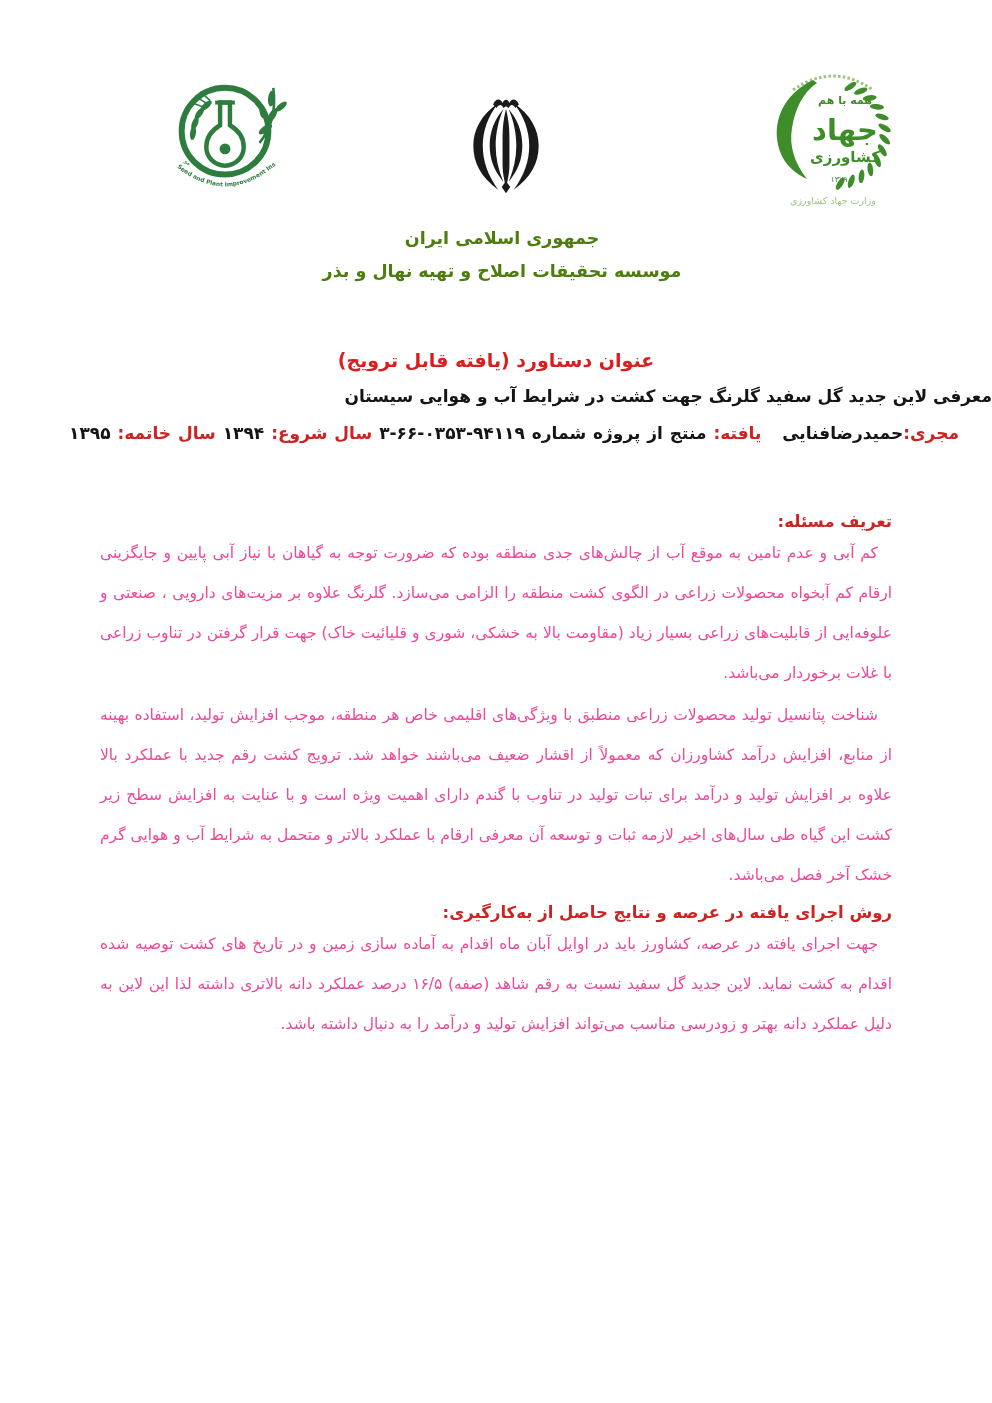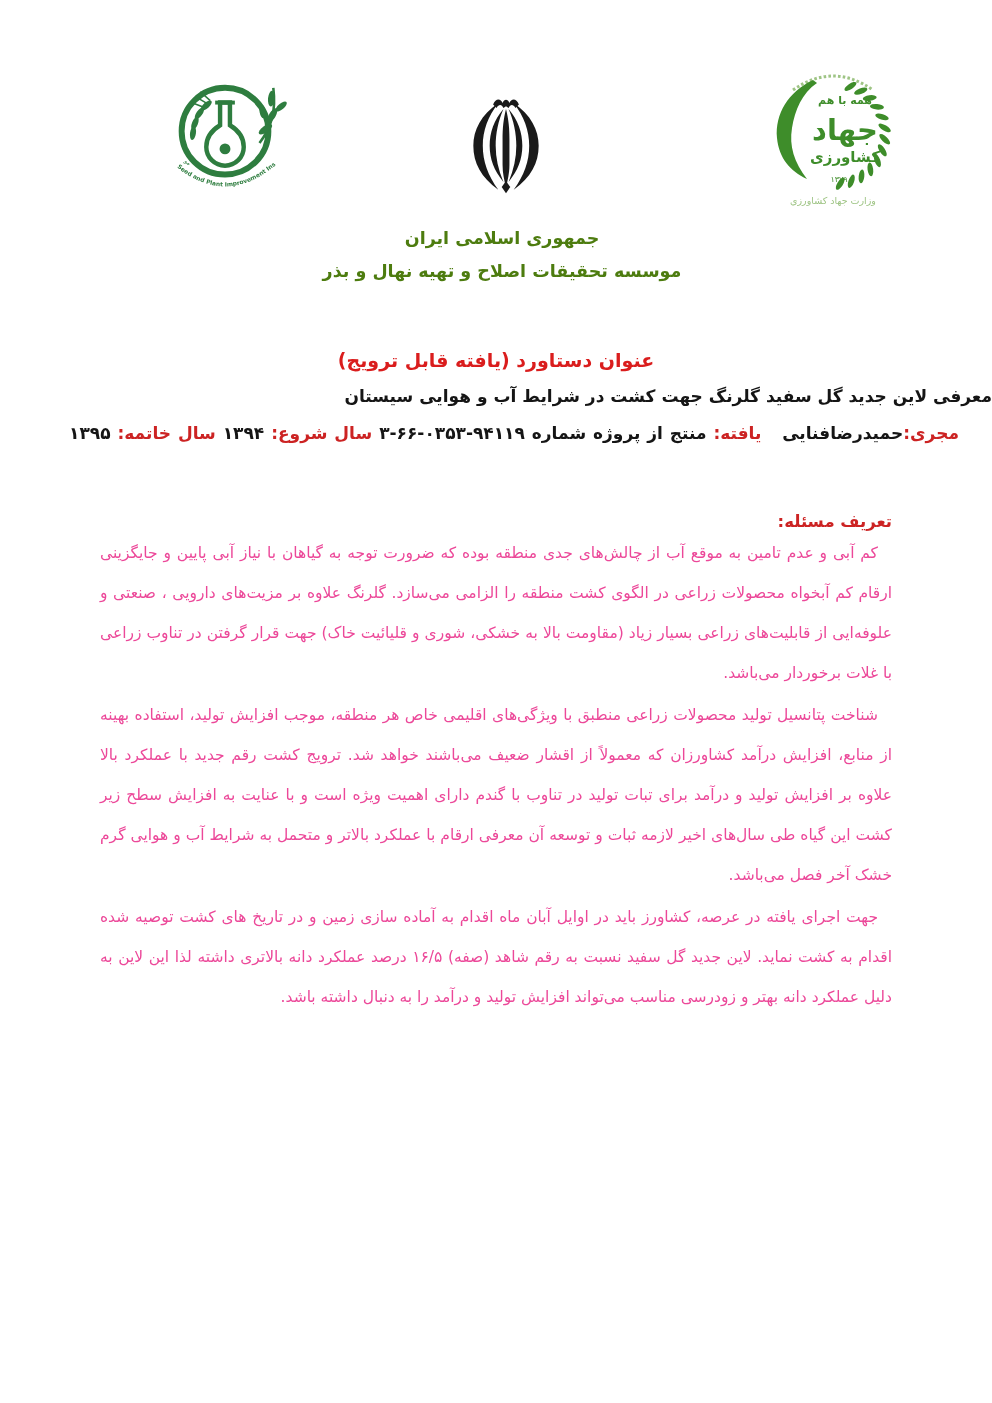--- a/index.html
+++ b/index.html
@@ -195,17 +195,18 @@
     <div>
       <div class="section-heading">تعریف مسئله:</div>
       <p class="section-body">کم آبی و عدم تامین به موقع آب از چالش‌های جدی منطقه بوده که ضرورت توجه به گیاهان با نیاز آبی پایین و جایگزینی ارقام کم آبخواه محصولات زراعی در الگوی کشت منطقه را الزامی می‌سازد. گلرنگ علاوه بر مزیت‌های دارویی ، صنعتی و علوفه‌ایی از قابلیت‌های زراعی بسیار زیاد (مقاومت بالا به خشکی، شوری و قلیائیت خاک) جهت قرار گرفتن در تناوب زراعی با غلات برخوردار می‌باشد.</p>
     </div>
 
     <div>
       <p class="section-body">شناخت پتانسیل تولید محصولات زراعی منطبق با ویژگی‌های اقلیمی خاص هر منطقه، موجب افزایش تولید، استفاده بهینه از منابع، افزایش درآمد کشاورزان که معمولاً از اقشار ضعیف می‌باشند خواهد شد. ترویج کشت رقم جدید با عملکرد بالا علاوه بر افزایش تولید و درآمد برای تبات تولید در تناوب با گندم دارای اهمیت ویژه است و با عنایت به افزایش سطح زیر کشت این گیاه طی سال‌های اخیر لازمه ثبات و توسعه آن معرفی ارقام با عملکرد بالاتر و متحمل به شرایط آب و هوایی گرم خشک آخر فصل می‌باشد.</p>
     </div>
 
     <div>
+      <div class="section-heading">روش اجرای یافته در عرصه و نتایج حاصل از به‌کارگیری:</div>
       <p class="section-body">جهت اجرای یافته در عرصه، کشاورز باید در اوایل آبان ماه اقدام به آماده سازی زمین و در تاریخ های کشت توصیه شده اقدام به کشت نماید. لاین جدید گل سفید نسبت به رقم شاهد (صفه) ۱۶/۵ درصد عملکرد دانه بالاتری داشته لذا این لاین به دلیل عملکرد دانه بهتر و زودرسی مناسب می‌تواند افزایش تولید و درآمد را به دنبال داشته باشد.</p>
     </div>
 
   </div>
 </div>
 
 </body></html>

